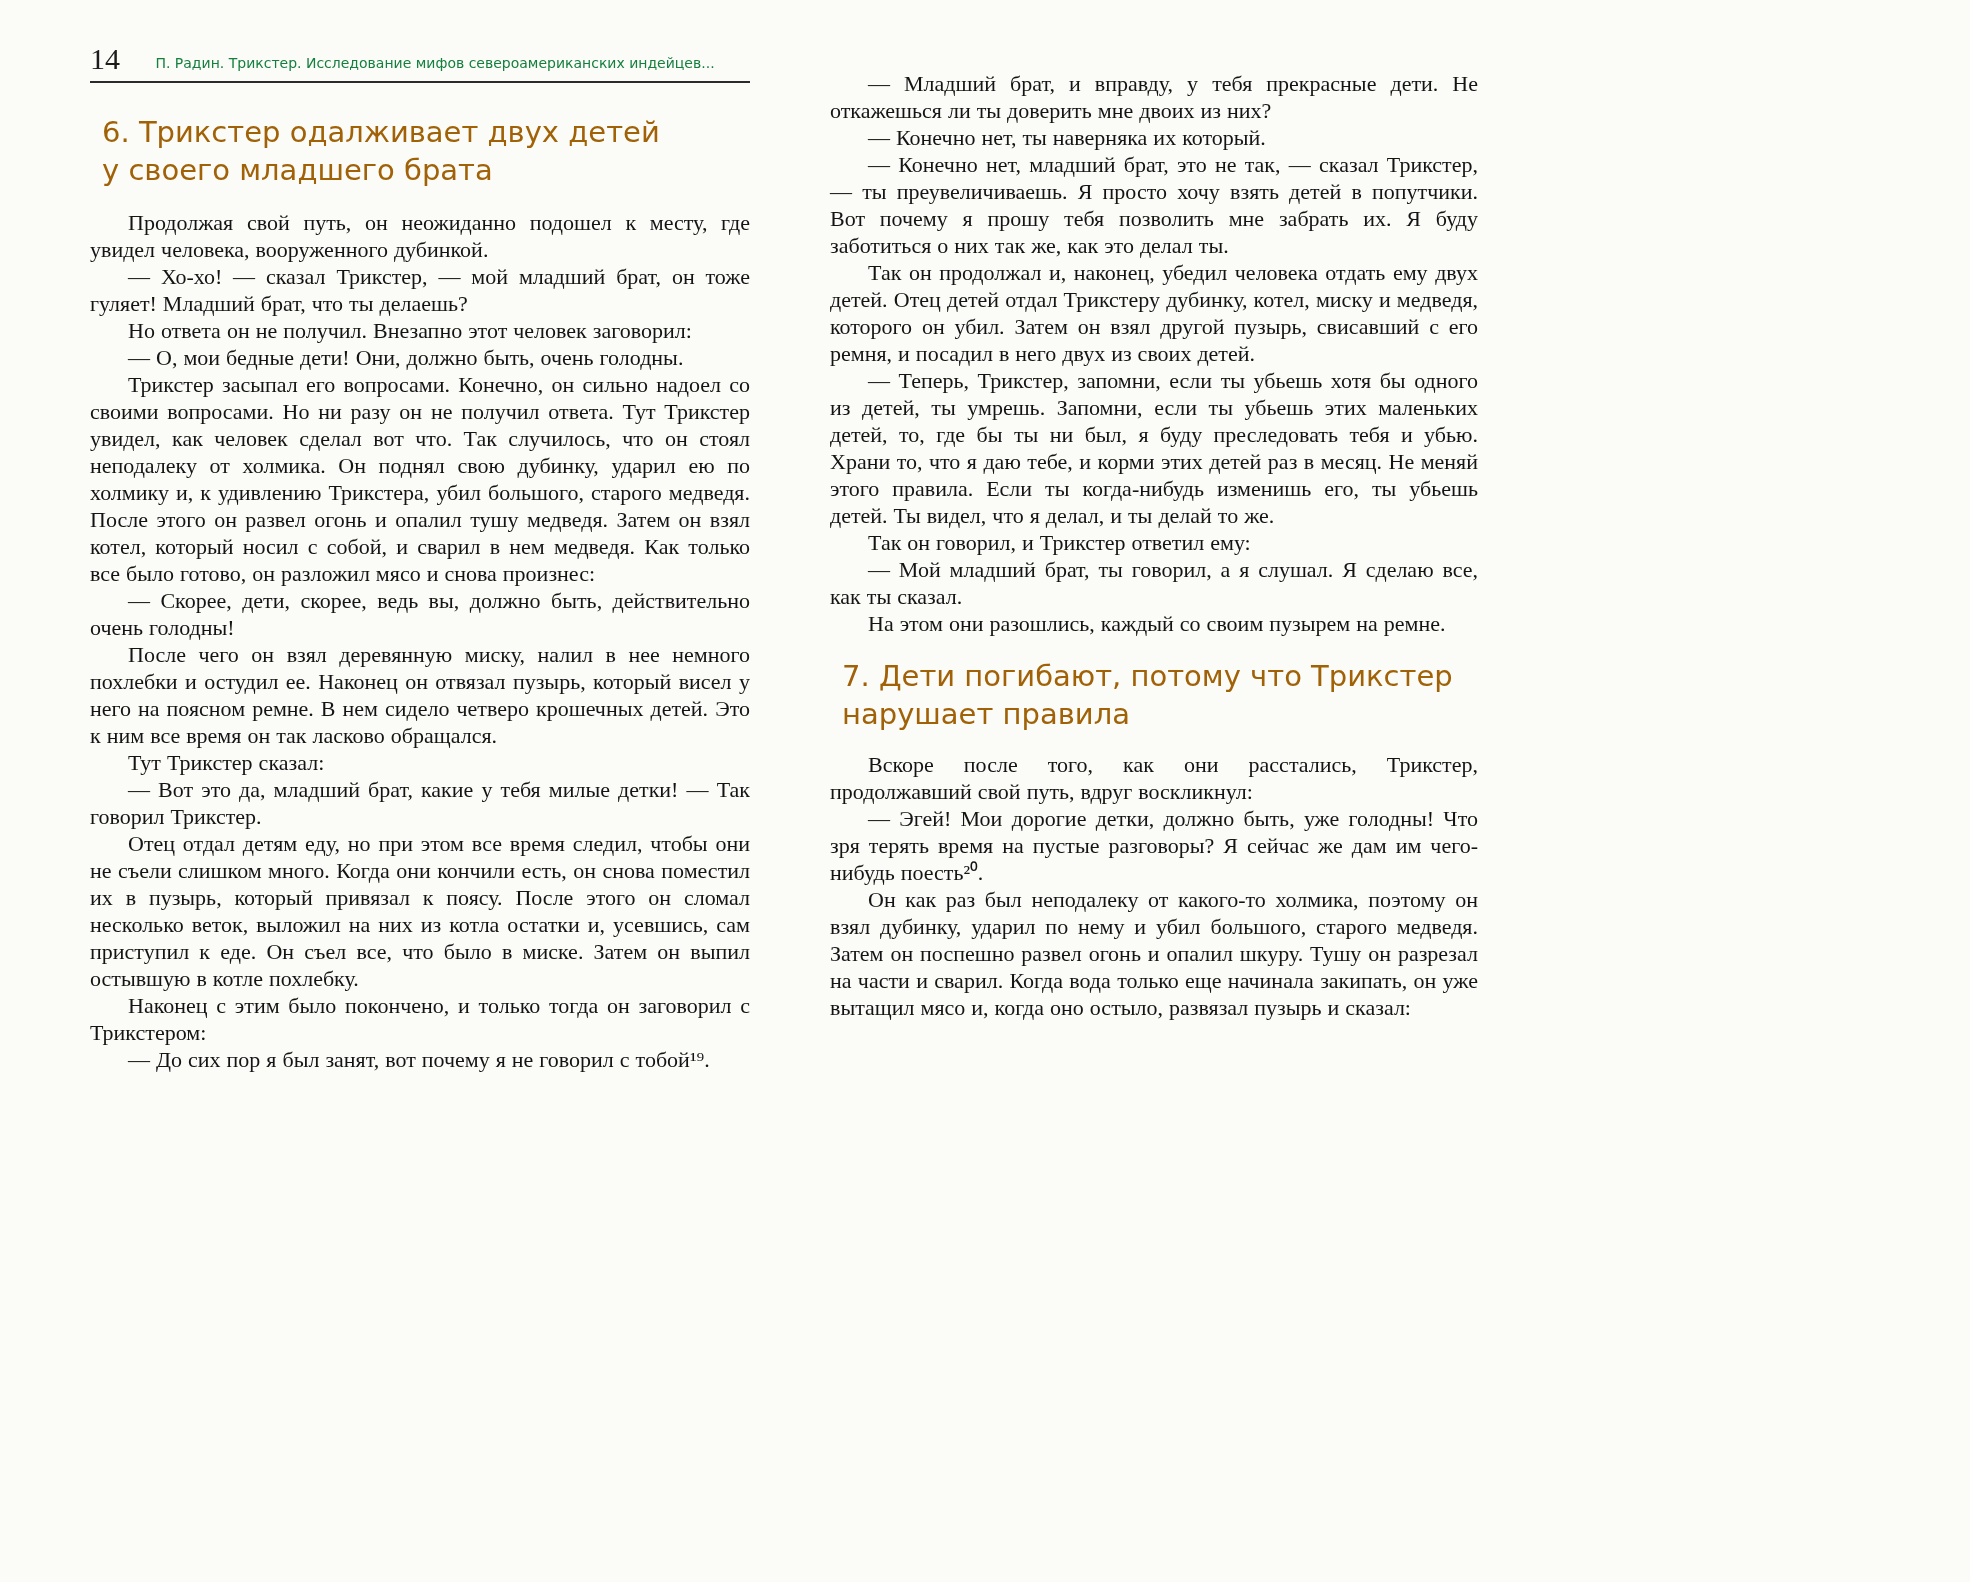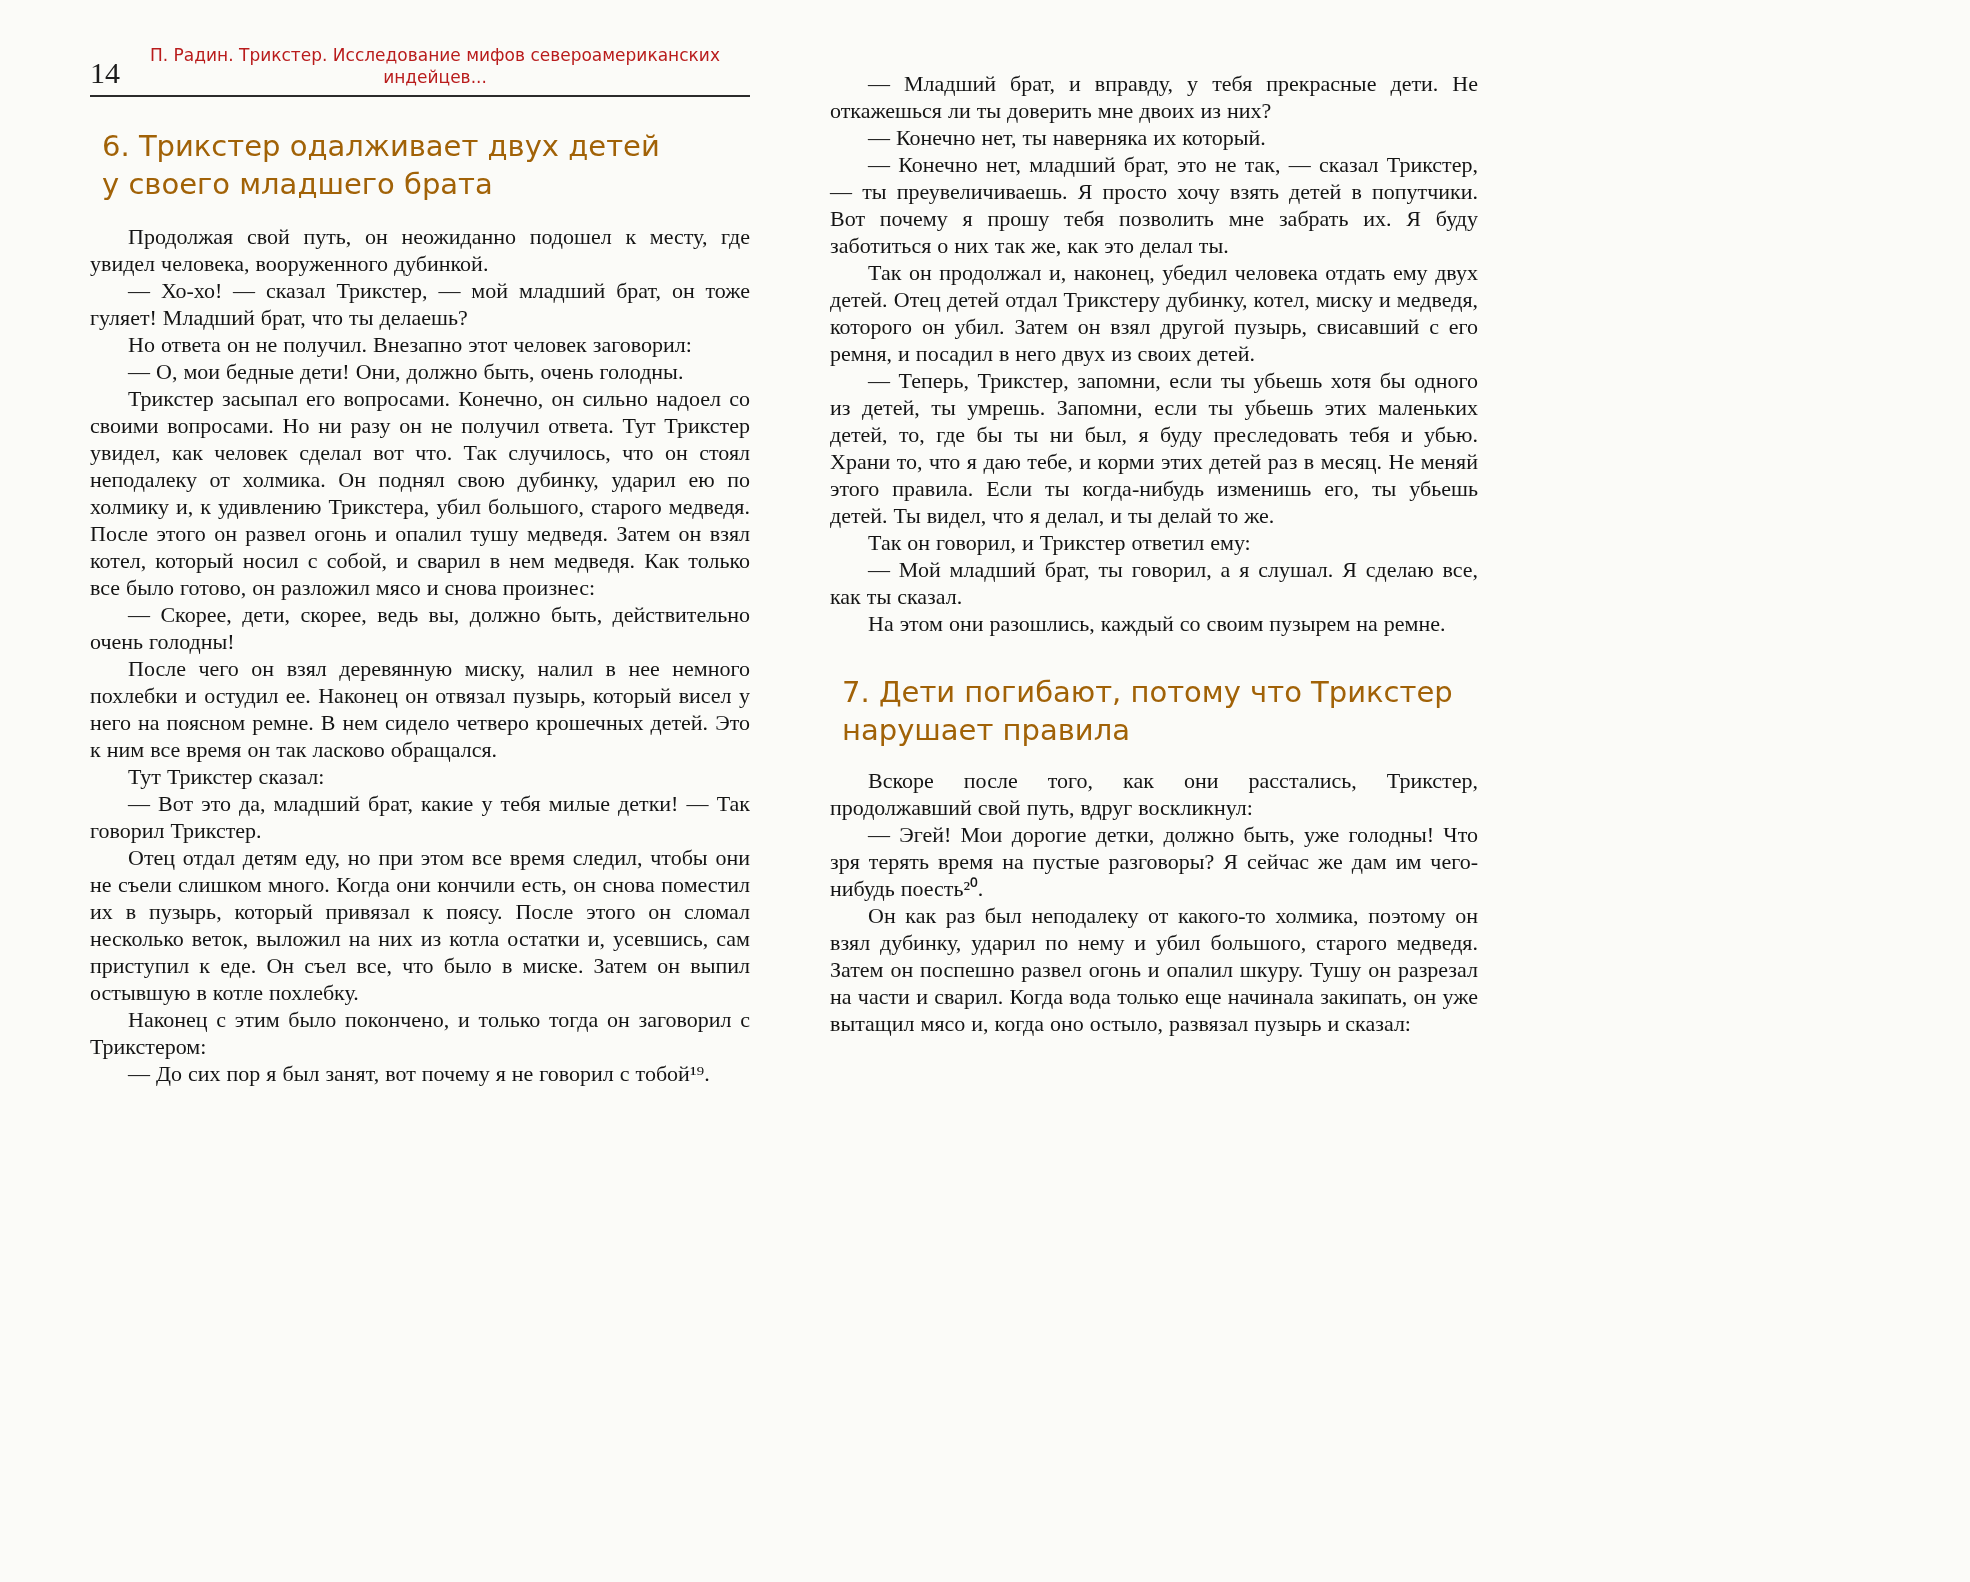--- a/index.html
+++ b/index.html
@@ -28,36 +28,36 @@
   .page-num {
     font-family:"Liberation Serif", serif;
     font-size:30px;
     line-height:30px;
     color:#1c1c1c;
   }
   .running {
     flex:1;
     text-align:center;
     font-family:"DejaVu Sans", sans-serif;
-    font-size:17px;
+    font-size:14px;
     line-height:22px;
-    color:#b91c1c;
+    color:#15803d;
   }
 
   .section-heading {
     font-family:"DejaVu Sans", sans-serif;
     font-weight:normal;
     font-size:29px;
     line-height:38px;
     color:#a16207;
     white-space:pre-line;
     padding-left:12px;
   }
   .heading-6 { margin-top:30px; margin-bottom:20px; }
-  .heading-7 { margin-top:36px; margin-bottom:18px; }
+  .heading-7 { margin-top:20px; margin-bottom:18px; }
 
   .body-text { margin-top:0; }
   .body-text.first-after-header { margin-top:26px; }
 
   .para {
     font-size:22px;
     line-height:27px;
     text-align:justify;
     text-indent:38px;
     hyphens:auto;

